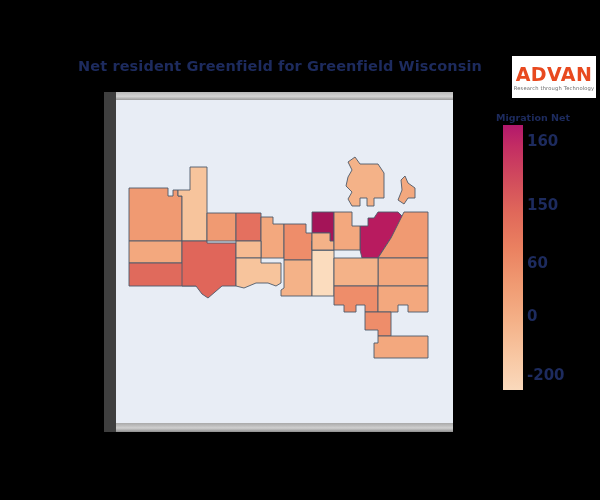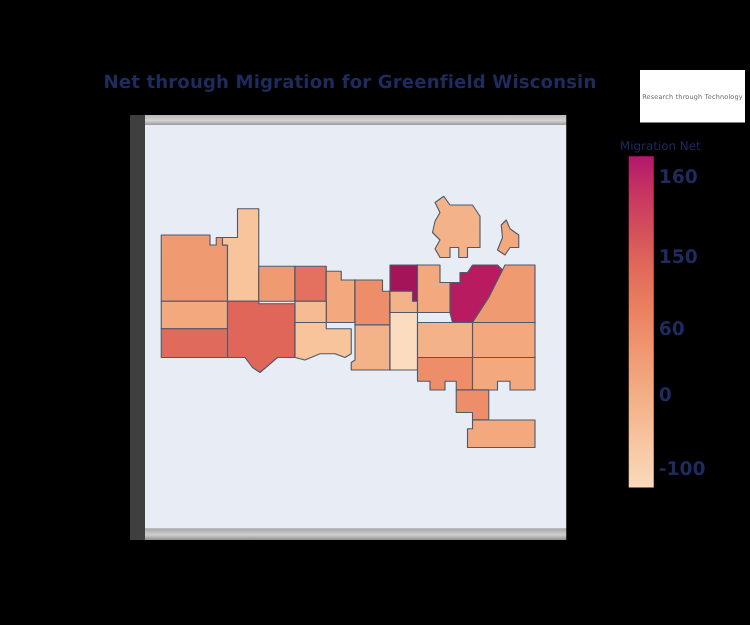--- a/index.html
+++ b/index.html
@@ -17,40 +17,40 @@
   #frame-left{position:absolute;left:0;top:0;width:12px;height:340px;background:#3f3f3f;}
   #frame-top{position:absolute;left:12px;top:0;width:337px;height:8px;
      background:linear-gradient(#b9b9b9,#d2d2d2 55%,#9a9a9a);}
   #frame-bottom{position:absolute;left:12px;bottom:0;width:337px;height:9px;
      background:linear-gradient(#a9a9a9,#cfcfcf 55%,#8f8f8f);}
   #map-canvas{position:absolute;left:12px;top:8px;width:337px;height:323px;background:#e8edf5;overflow:hidden;}
   #map-canvas svg{display:block;width:100%;height:100%;}
 
   
   #cbar-block{position:absolute;left:496px;top:108px;width:104px;height:290px;}
-  #cbar-title{position:absolute;left:0;top:4px;font-size:9.5px;font-weight:normal;
+  #cbar-title{position:absolute;left:0;top:4px;font-size:9.5px;font-weight:bold;
      color:#1d2b5e;white-space:nowrap;filter:blur(.3px);}
   #cbar-bar{position:absolute;left:7px;top:17px;width:20px;height:265px;
      background:linear-gradient(to bottom,
         #b2186c 0%, #c32d63 8%, #d34f5c 22%, #e0685a 33%,
         #ea8060 46%, #f09a72 60%, #f4b188 74%, #f8c8a4 88%, #fad9bc 100%);}
   .cbar-tick{position:absolute;left:31px;font-size:15px;color:#1d2b5e;
      font-weight:bold;filter:blur(.25px);transform:translateY(-50%);white-space:nowrap;}
 
   
   #advan-logo{position:absolute;left:512px;top:56px;width:84px;height:42px;background:#fff;
      display:flex;flex-direction:column;align-items:center;justify-content:center;}
   #advan-word{font-size:19px;font-weight:bold;color:#e8491f;letter-spacing:.4px;line-height:20px;}
   #advan-tag{font-size:5.2px;color:#6b6b6b;letter-spacing:.15px;margin-top:1px;}
 </style>
 </head>
 <body>
 
 <div id="title-block">
-  <span class="l1">Net through Migration for Greenfield Wisconsin</span>
+  <span class="l1">Net resident Greenfield for Greenfield Wisconsin</span>
 </div>
 
 <div id="figure-window">
 
   <div id="frame-left"></div>
   <div id="frame-top"></div>
   <div id="frame-bottom"></div>
 
   <div id="map-canvas">
     <svg viewBox="0 0 337 323" preserveAspectRatio="none">
@@ -109,18 +109,19 @@
   </div>
 </div>
 
 <div id="cbar-block">
   <div id="cbar-title">Migration Net</div>
   <div id="cbar-bar"></div>
   <div class="cbar-tick" style="top:33px">160</div>
   <div class="cbar-tick" style="top:97px">150</div>
   <div class="cbar-tick" style="top:155px">60</div>
   <div class="cbar-tick" style="top:208px">0</div>
-  <div class="cbar-tick" style="top:267px">-100</div>
+  <div class="cbar-tick" style="top:267px">-200</div>
 </div>
 
 <div id="advan-logo">
+  <div id="advan-word">ADVAN</div>
   <div id="advan-tag">Research through Technology</div>
 </div>
 
 </body></html>

